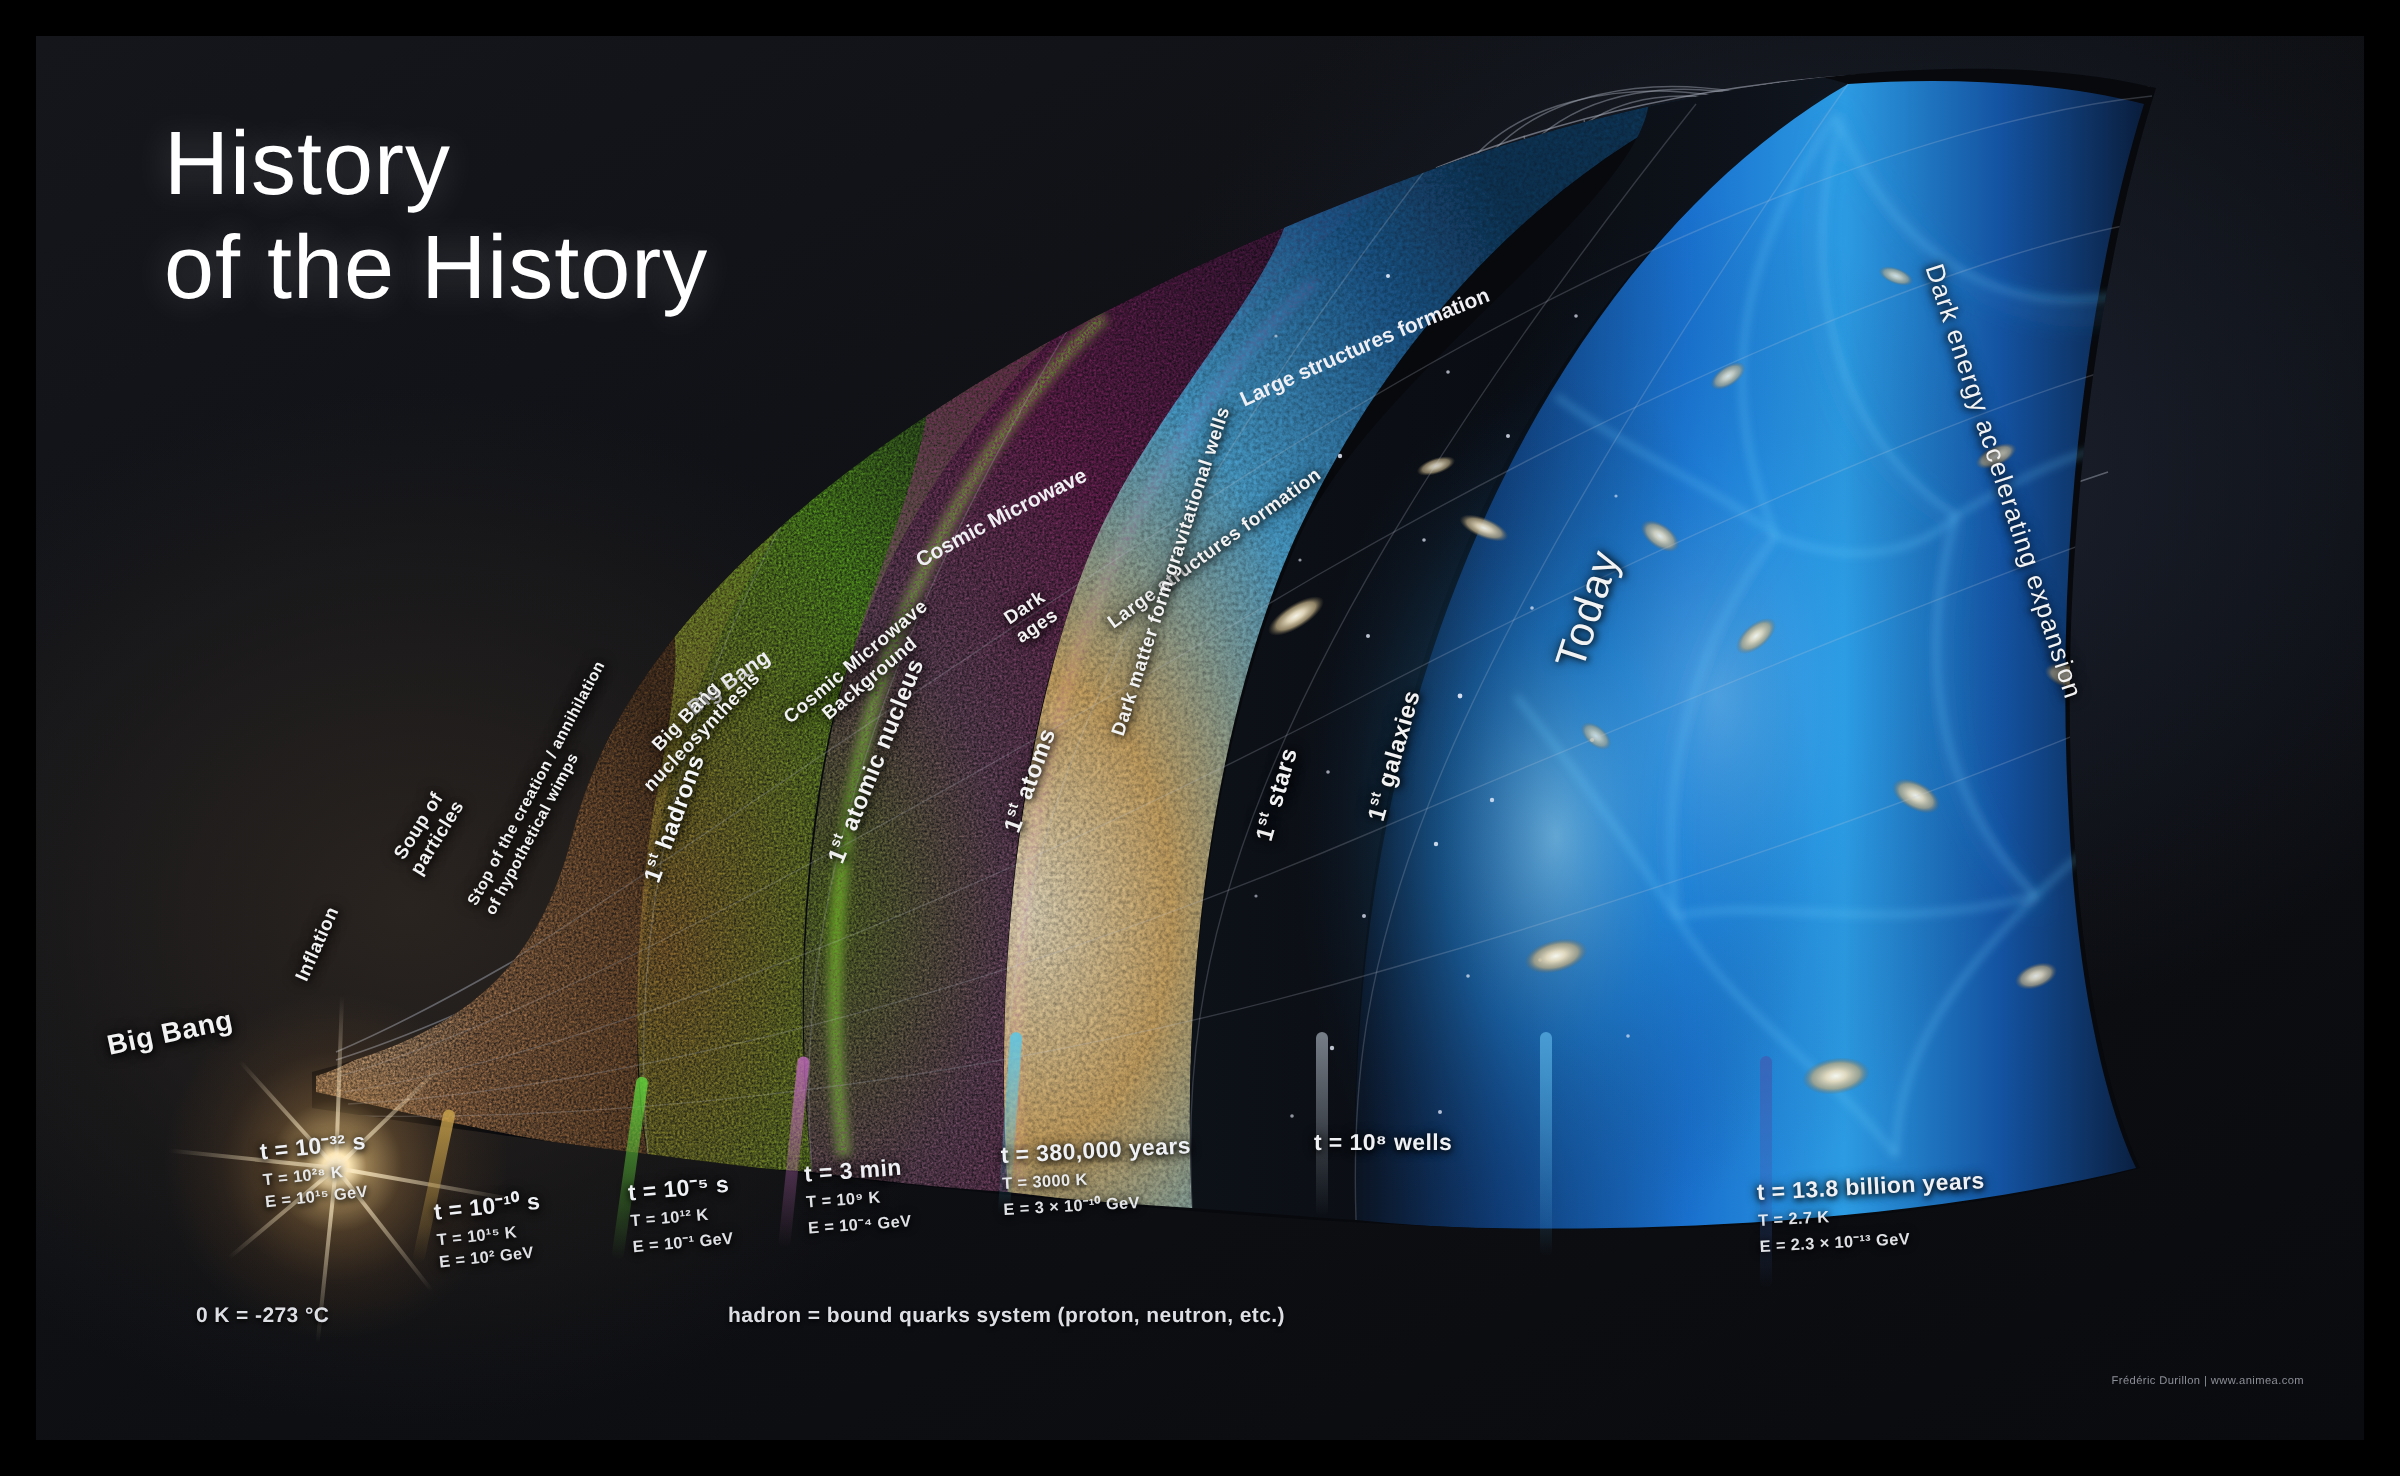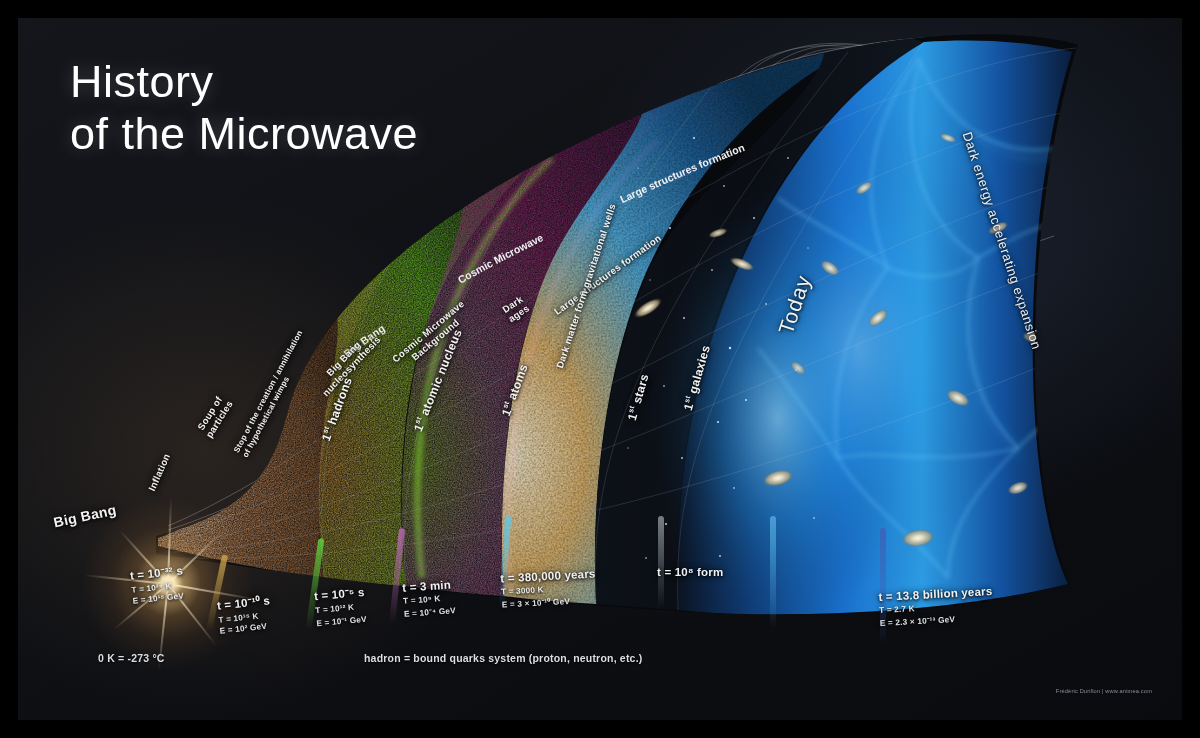--- a/index.html
+++ b/index.html
@@ -7,21 +7,21 @@
   #stage{position:relative;width:1200px;height:738px;background:#000;overflow:hidden;}
 
   
   #poster{position:absolute;left:18px;top:18px;width:1164px;height:702px;overflow:hidden;
     background:
       radial-gradient(ellipse 520px 420px at 78% 30%, #1c2230 0%, rgba(20,24,34,0) 70%),
       radial-gradient(ellipse 420px 360px at 16% 62%, #2a2420 0%, rgba(20,20,22,0) 72%),
       linear-gradient(150deg,#14161c 0%,#0e1014 45%,#0a0b0f 100%);}
 
   
-  .title{position:absolute;left:52px;top:38px;color:#fff;font-size:45px;line-height:52px;
+  .title{position:absolute;left:64px;top:38px;color:#fff;font-size:45px;line-height:52px;
     font-weight:400;letter-spacing:.5px;text-shadow:0 0 18px rgba(255,255,255,.22);}
 
   
   .flash{position:absolute;left:60px;top:475px;width:180px;height:180px;pointer-events:none;
     background:radial-gradient(circle at 50% 50%, #fff7e2 0%, #ffe9b8 5%, rgba(255,208,128,.55) 12%, rgba(255,180,90,.22) 26%, rgba(255,160,70,.07) 45%, rgba(0,0,0,0) 68%);}
   .flash-ray{position:absolute;left:50%;top:50%;transform-origin:0 50%;height:2px;
     background:linear-gradient(90deg,rgba(255,238,200,.85),rgba(255,210,140,0));}
 
   
   #cone{position:absolute;left:0;top:0;width:1164px;height:702px;}
@@ -43,21 +43,21 @@
   .tick{position:absolute;width:6px;border-radius:3px;}
 </style>
 </head>
 <body>
 
 <div id="stage">
   <div id="poster">
 
     <div class="title">
       <div>History</div>
-      <div>of the Microwave</div>
+      <div>of the History</div>
     </div>
 
     <svg id="cone" viewBox="0 0 1164 702">
       <defs>
 
         <radialGradient id="gSoup" cx="9%" cy="74%" r="78%">
           <stop offset="0%" stop-color="#e8c8a0"></stop>
           <stop offset="35%" stop-color="#c08a5c"></stop>
           <stop offset="75%" stop-color="#9a6a40"></stop>
           <stop offset="100%" stop-color="#6d4a2c"></stop>
@@ -401,21 +401,21 @@
       <div class="r">E = 10⁻⁴ GeV</div>
     </div>
 
     <div class="epoch" style="left:483px;top:552px;transform:rotate(-3deg);">
       <div class="t">t = 380,000 years</div>
       <div class="r">T = 3000 K</div>
       <div class="r">E = 3 × 10⁻¹⁰ GeV</div>
     </div>
 
     <div class="epoch" style="left:639px;top:548px;">
-      <div class="t">t = 10⁸ form</div>
+      <div class="t">t = 10⁸ wells</div>
     </div>
 
 
     <div class="epoch" style="left:861px;top:570px;transform:rotate(-3deg);">
       <div class="t">t = 13.8 billion years</div>
       <div class="r">T = 2.7 K</div>
       <div class="r">E = 2.3 × 10⁻¹³ GeV</div>
     </div>
 
     <div class="foot" style="left:40px;top:634px;">0 K = -273 °C</div>

